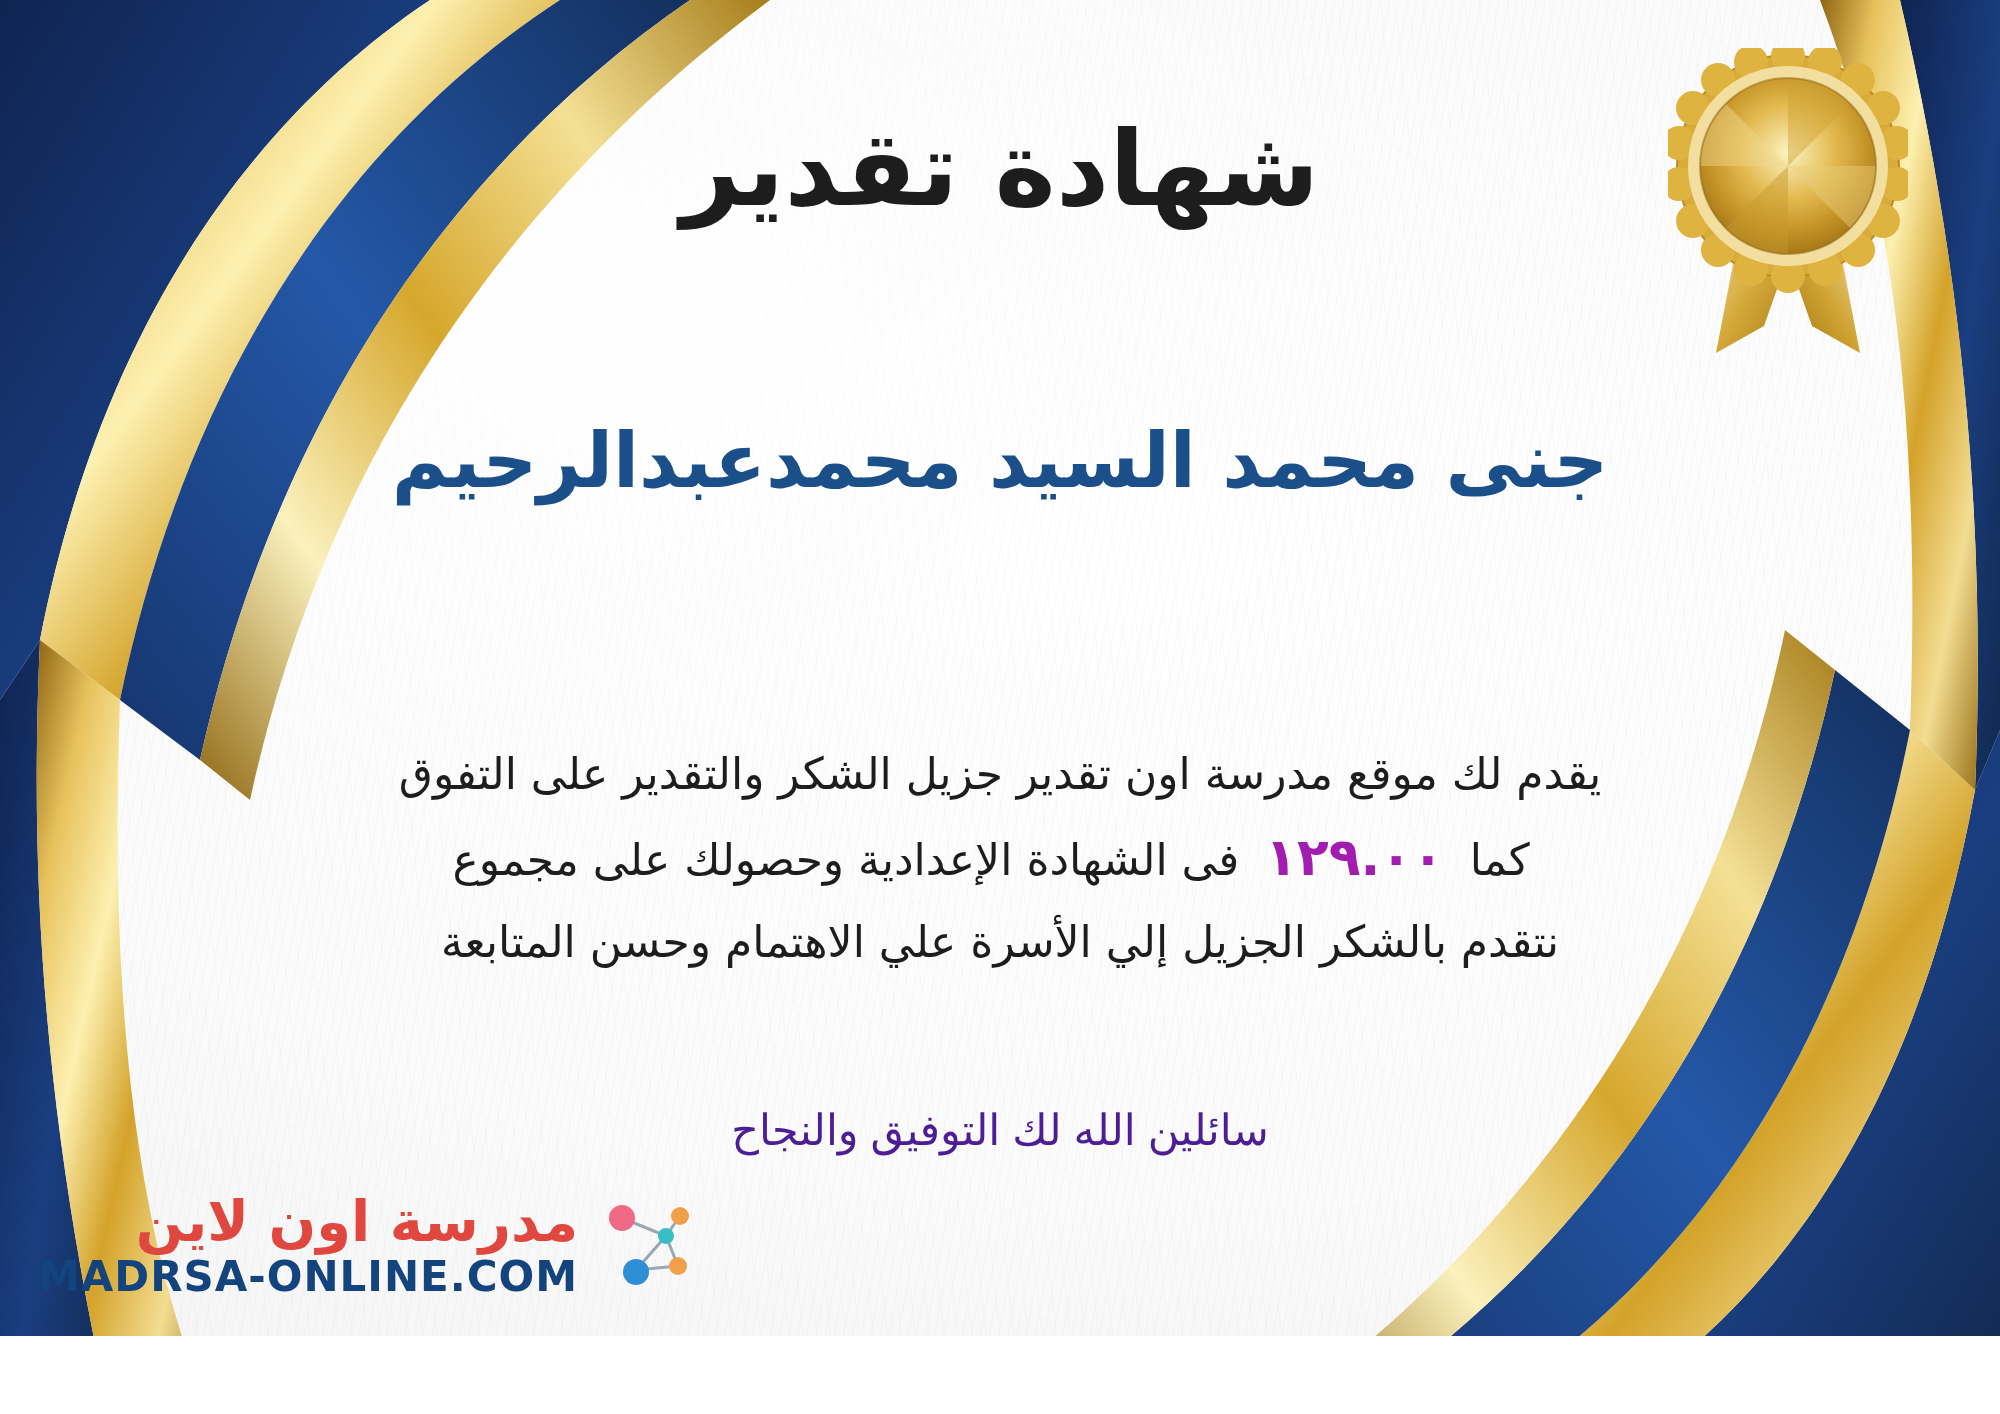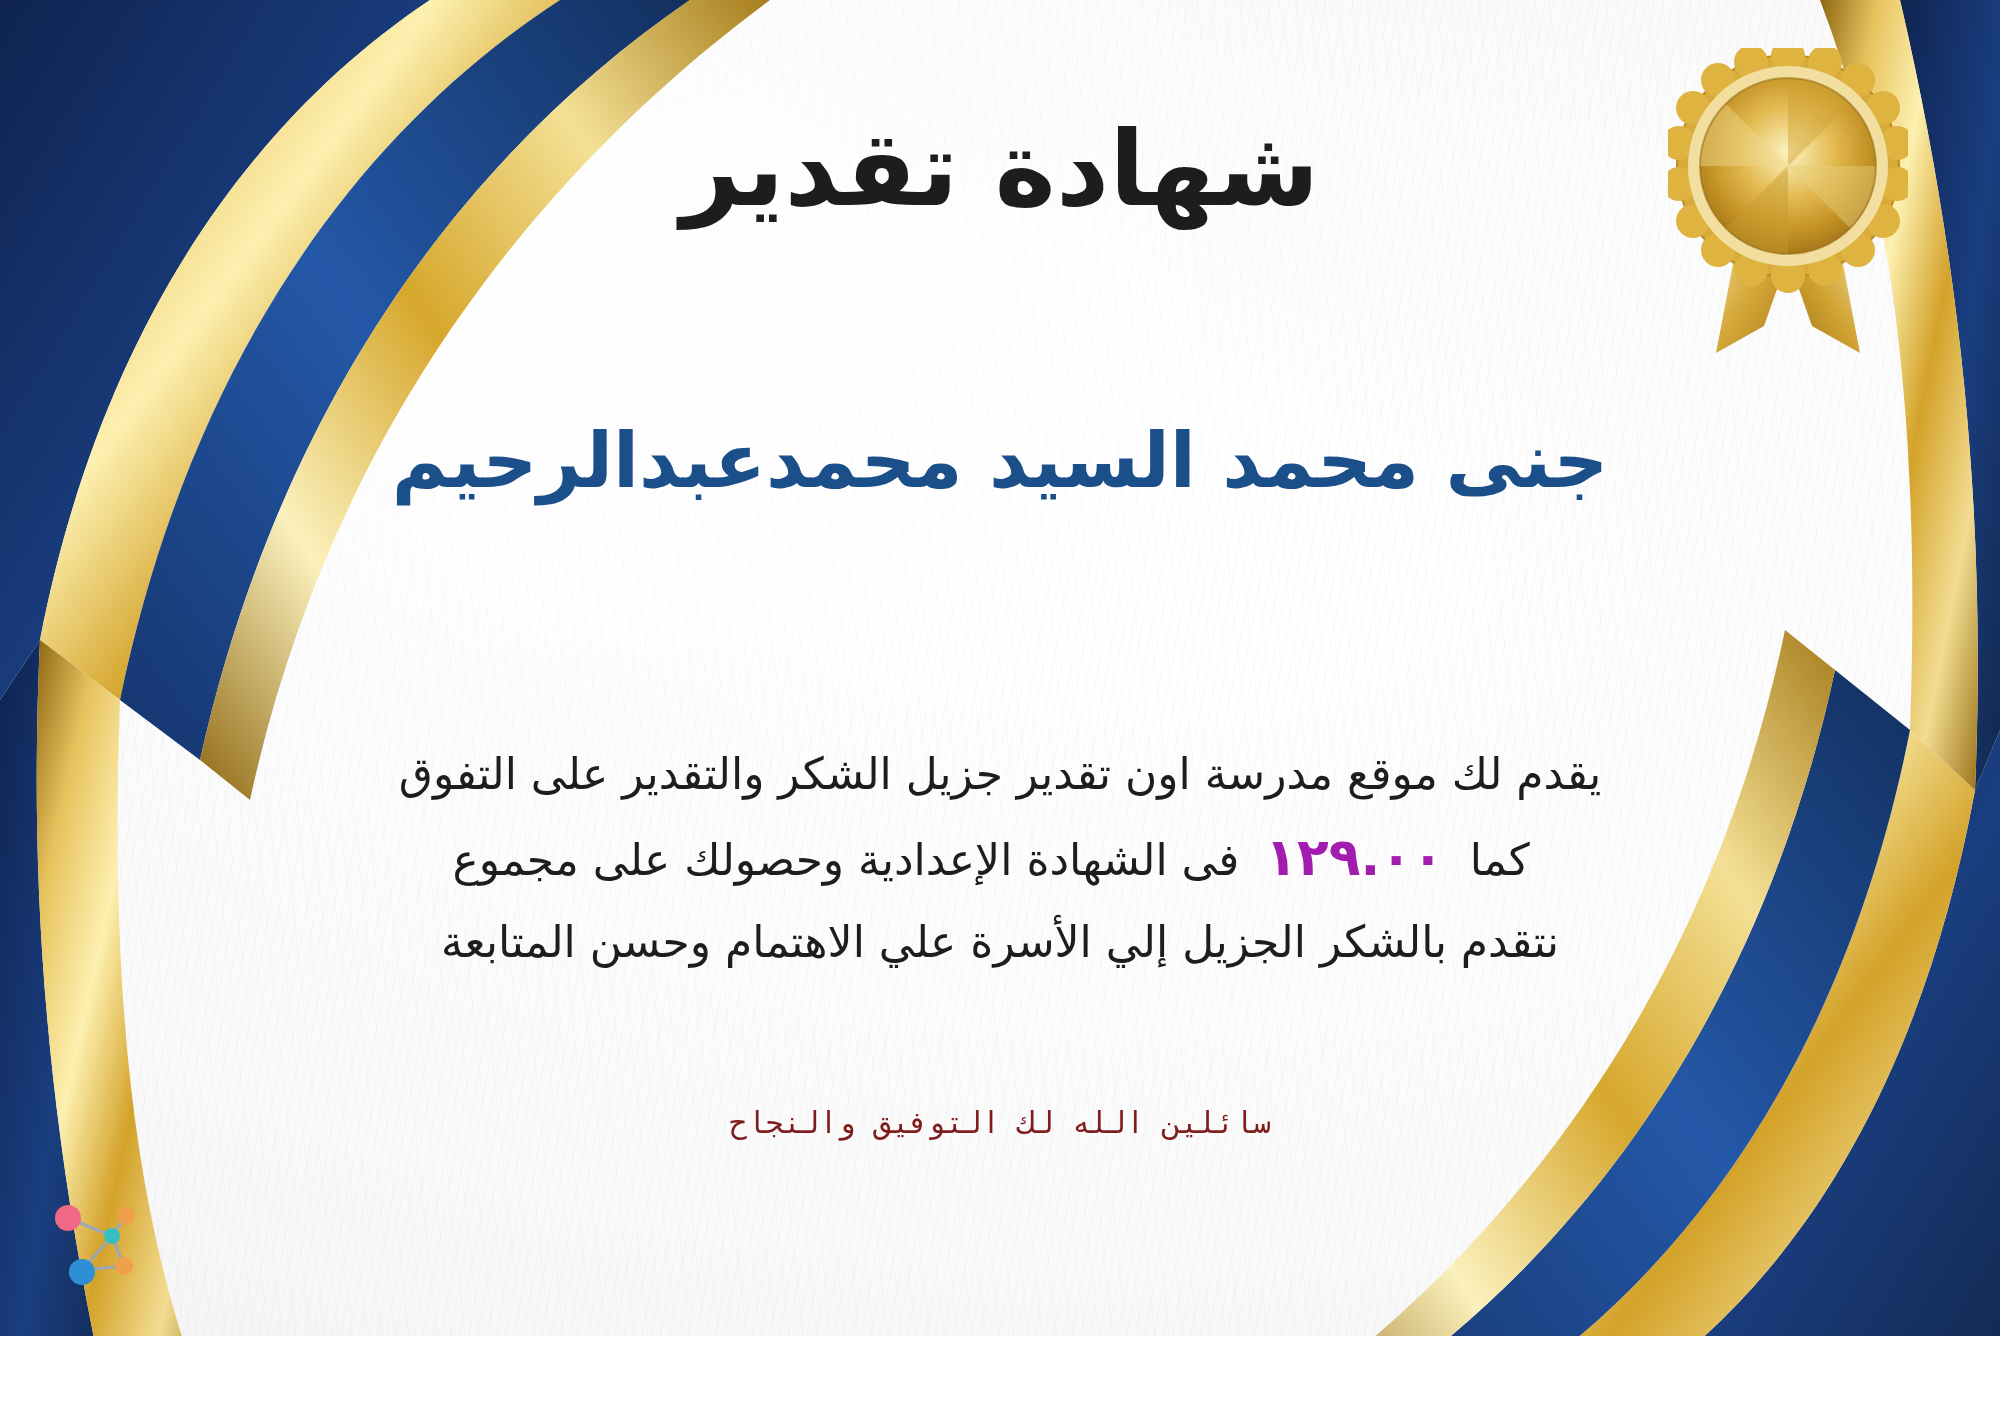--- a/index.html
+++ b/index.html
@@ -118,23 +118,23 @@
   .kama {
     padding-right: 18px;
     text-align: center;
   }
 
   .closing {
     position: absolute;
     top: 1105px;
     left: 0;
     right: 0;
-    font-family: Liberation Mono, monospace;
-    font-size: 30px;
-    color: #7f1d1d;
+    font-family: Liberation Sans, sans-serif;
+    font-size: 43px;
+    color: #4c1d95;
   }
 
   
   .medal {
     position: absolute;
     top: 48px;
     right: 92px;
     width: 240px;
     height: 320px;
   }
@@ -305,20 +305,24 @@
         <span class="grade">١٢٩.٠٠</span>
         <span>فى الشهادة الإعدادية وحصولك على مجموع</span>
       </span>
       <span class="body-line l3">نتقدم  بالشكر الجزيل إلي الأسرة علي الاهتمام وحسن المتابعة</span>
     </div>
 
     <div class="closing">سائلين الله لك التوفيق  والنجاح</div>
   </div>
 
   <div class="brand">
+    <div class="brand-text">
+      <div class="brand-ar">مدرسة اون لاين</div>
+      <div class="brand-url">MADRSA-ONLINE.COM</div>
+    </div>
     <svg class="brand-mark" viewBox="0 0 110 110">
       <line x1="30" y1="26" x2="74" y2="44" stroke="#9aa7b4" stroke-width="3"></line>
       <line x1="74" y1="44" x2="88" y2="24" stroke="#9aa7b4" stroke-width="3"></line>
       <line x1="74" y1="44" x2="86" y2="74" stroke="#9aa7b4" stroke-width="3"></line>
       <line x1="74" y1="44" x2="44" y2="78" stroke="#9aa7b4" stroke-width="3"></line>
       <line x1="44" y1="78" x2="86" y2="74" stroke="#9aa7b4" stroke-width="3"></line>
       <circle cx="30" cy="26" r="13" fill="#f06a86"></circle>
       <circle cx="88" cy="24" r="9" fill="#f0a04b"></circle>
       <circle cx="74" cy="44" r="8" fill="#35bfc4"></circle>
       <circle cx="86" cy="74" r="9" fill="#f0a04b"></circle>

